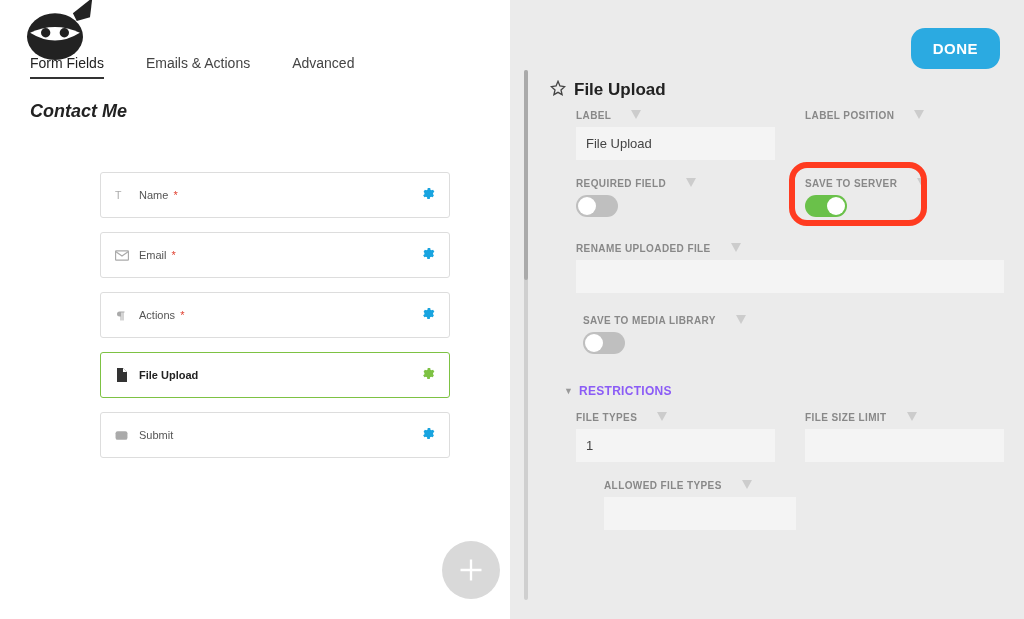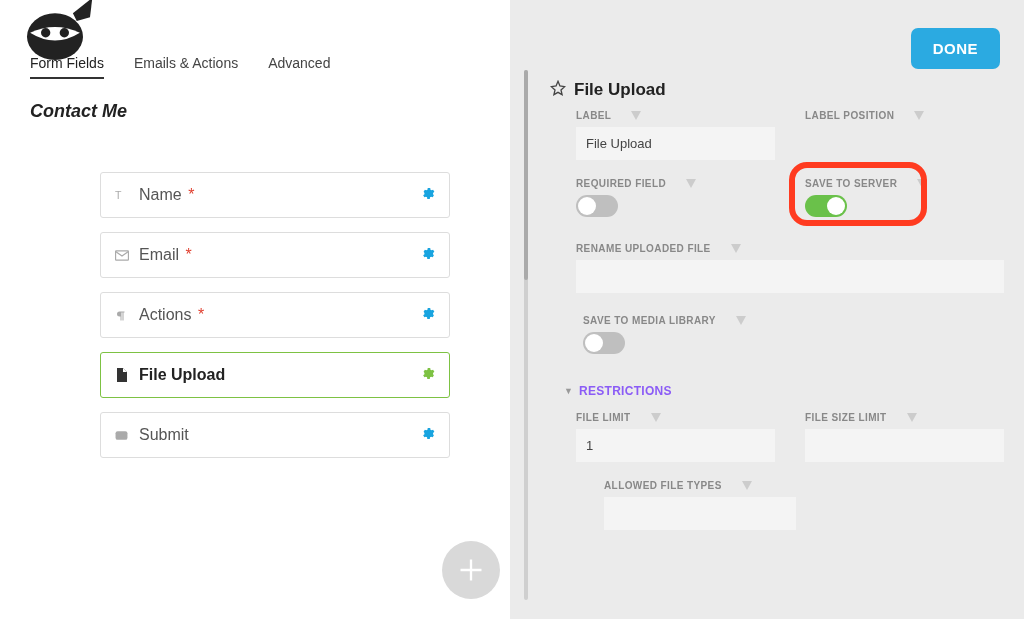--- a/index.html
+++ b/index.html
@@ -19,21 +19,21 @@
   }
   .ninja-logo {
     position: absolute;
     left: 15px;
     top: -10px;
     width: 80px;
     height: 70px;
   }
   .tabs {
     display: flex;
-    gap: 30px;
+    gap: 42px;
     padding: 55px 30px 0 30px;
     font-size: 14px;
     color: #444;
   }
   .tab {
     padding-bottom: 6px;
     cursor: pointer;
   }
   .tab.active {
     font-weight: 500;
@@ -65,21 +65,21 @@
     border: 1.5px solid #7dc243;
   }
   .field-icon {
     color: #aaa;
     width: 24px;
     display: flex;
     align-items: center;
   }
   .field-label {
     flex: 1;
-    font-size: 16px;
+    font-size: 11px;
     color: #555;
   }
   .field-row.selected .field-label { font-weight: 700; color: #222; }
   .req-star { color: #e04030; margin-left: 2px; }
   .gear {
     color: #18a4e0;
     font-size: 16px;
   }
   .field-row.selected .gear { color: #7dc243; }
 
@@ -133,21 +133,21 @@
   .done-btn {
     position: absolute;
     right: 24px;
     top: 28px;
     background: #2baae1;
     color: #fff;
     font-weight: 700;
     font-size: 15px;
     letter-spacing: 0.5px;
     padding: 12px 22px;
-    border-radius: 7px;
+    border-radius: 14px;
     cursor: pointer;
   }
   .panel-title {
     display: flex;
     align-items: center;
     gap: 8px;
     margin-top: 60px;
   }
   .panel-title h3 {
     font-size: 17px;
@@ -163,21 +163,20 @@
     padding: 10px 0 0 26px;
   }
   .prop-full { grid-column: 1 / span 2; }
   .prop-label {
     font-size: 10px;
     letter-spacing: 0.4px;
     color: #888;
     font-weight: 600;
     margin-bottom: 6px;
     display: flex;
-    align-items: center;
     gap: 20px;
   }
   .help-dot {
     width: 10px; height: 9px;
     display:inline-block;
   }
   .text-input {
     width: 100%;
     background: #f4f4f4;
     border: none;
@@ -424,21 +423,21 @@
           </div>
       </div>
 
       <div class="section-header">
         <span class="tri">▼</span>
         <span class="txt">RESTRICTIONS</span>
       </div>
 
       <div>
         <div class="prop-label">
-            <span>FILE LIMIT</span>
+            <span>FILE TYPES</span>
             <span class="help-dot"><svg width="10" height="9" viewBox="0 0 10 9">
                 <path d="M0 0h10L5 9z" fill="#ccc"></path>
               </svg></span>
           </div>
         <input class="text-input" value="1" style="">
       </div>
 
       <div>
         <div class="prop-label">
             <span>FILE SIZE LIMIT</span>

